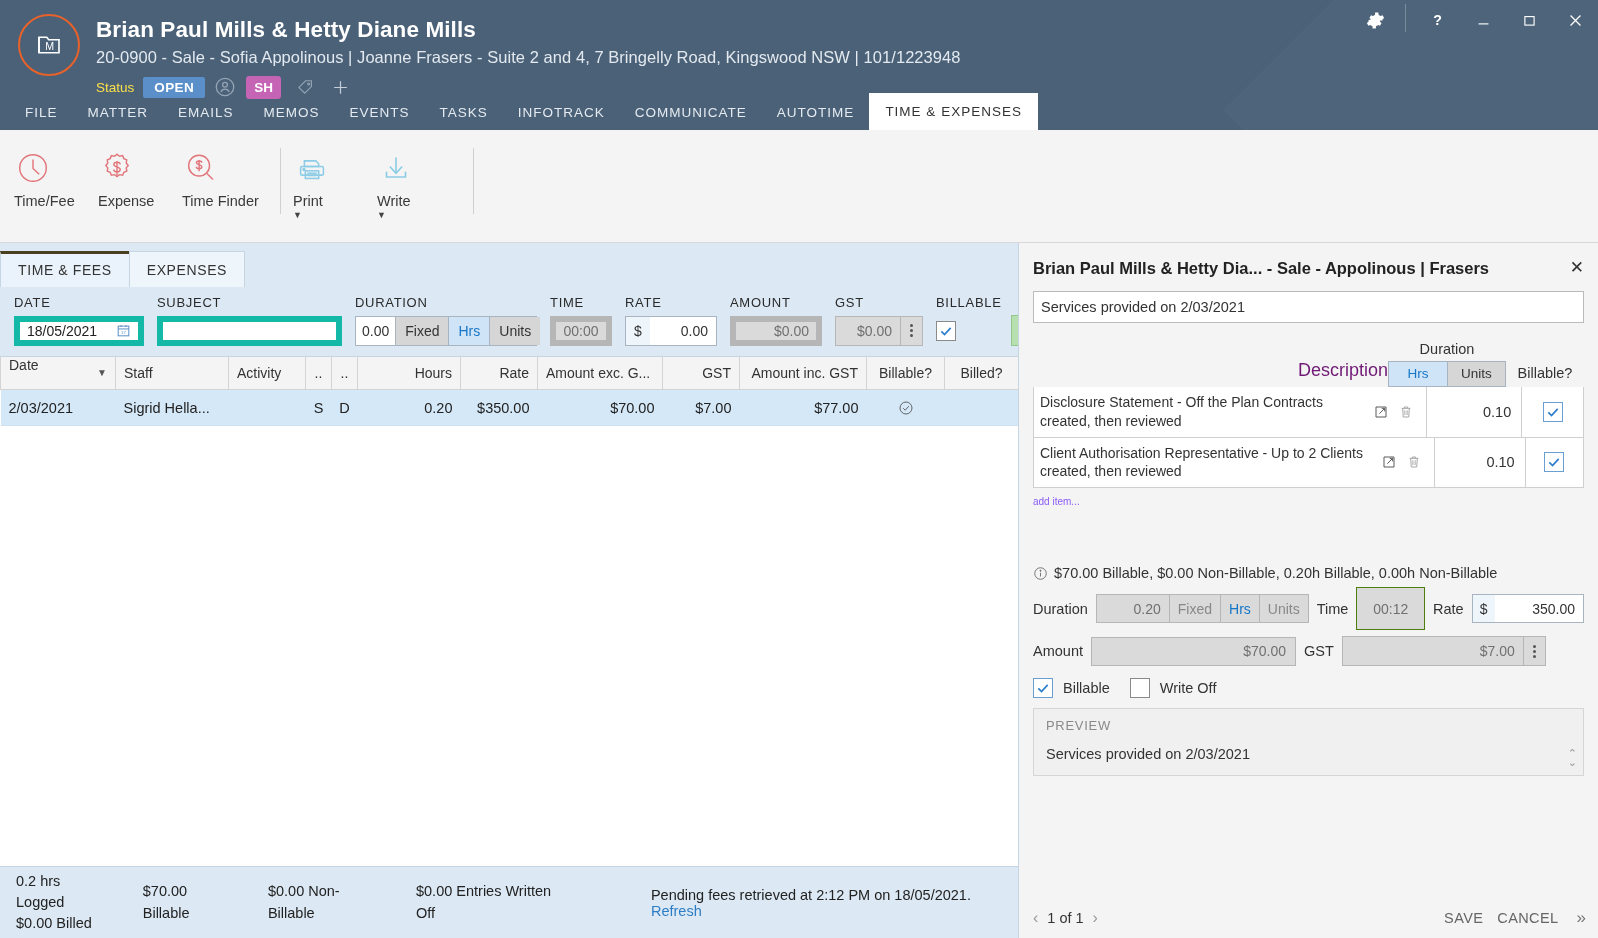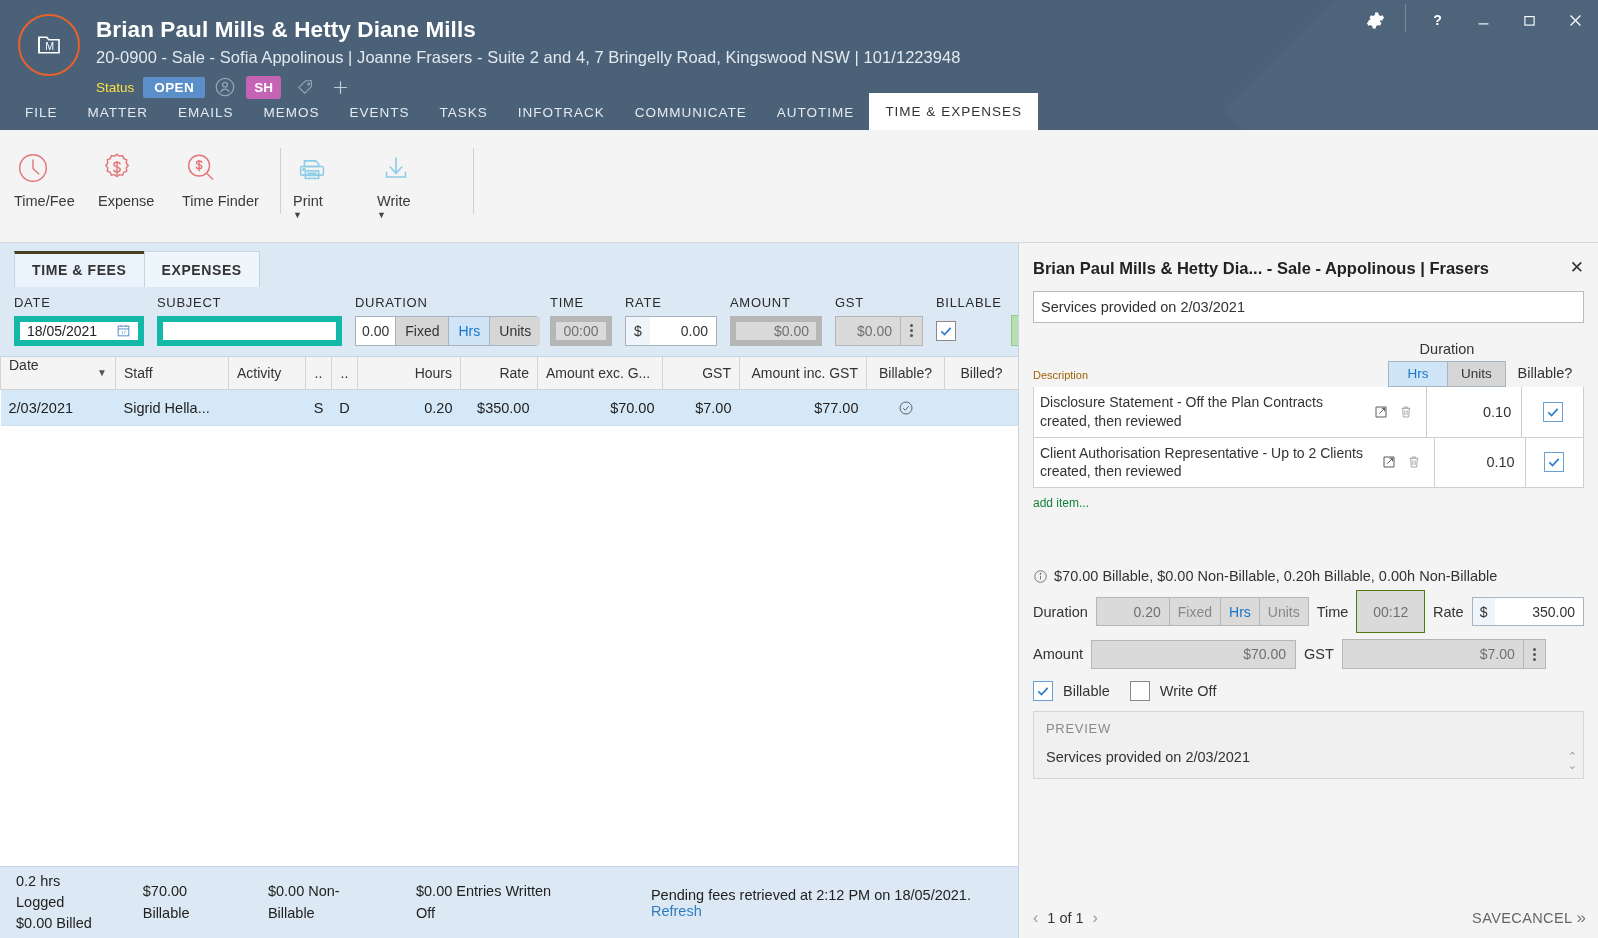--- a/index.html
+++ b/index.html
@@ -99,21 +99,21 @@
   .rib-ico svg { width: 38px; height: 38px; }
   .rib-lbl { font-size: 14.5px; color: #3a3a3a; text-align: center; line-height: 1.2; margin-top: 3px; }
   .rib-caret { font-size: 9px; color: #444; line-height: 1; margin-top: 1px; }
   .rib-sep { width: 1px; height: 66px; background: #d0d0d0; margin: 6px 12px 0 12px; }
 
   
   .body { flex: 1 1 auto; display: flex; min-height: 0; background: #dce9f4; }
   .left-pane { width: 1018px; display: flex; flex-direction: column; min-width: 0; background:#dce9f4; }
 
   
-  .subtabs { height: 44px; display: flex; align-items: flex-end; padding-left: 14px; background: #dce9f4; font-weight: bold; }
+  .subtabs { height: 44px; display: flex; align-items: flex-end; background: #dce9f4; }
   .subtab {
     font-size: 14px; color: #333; letter-spacing: .6px;
     padding: 10px 17px 9px 17px; background: #eef5fb;
     border: 1px solid #c6d5e2; border-bottom: none; margin-right: -1px;
   }
   .subtab.active { background: #eaf3fb; border-top: 3px solid #4a4020; padding-top: 8px; }
 
   
   .entryform { background: #dce9f4; padding: 8px 0 10px 0; }
   .ef-labels, .ef-fields { display: flex; align-items: center; padding-left: 14px; }
@@ -202,39 +202,39 @@
   .rp-title-row { display: flex; align-items: flex-start; padding: 16px 10px 0 14px; }
   .rp-title { font-size: 16.5px; font-weight: bold; color: #222; flex: 1 1 auto; line-height: 1.2; }
   .rp-close { font-size: 17px; color: #333; padding: 0 4px; line-height: 1; }
   .rp-desc {
     margin: 12px 14px 0 14px; height: 32px; background: #fff;
     border: 1px solid #bbb; display: flex; align-items: center;
     padding: 0 7px; font-size: 14.5px; color: #333;
   }
   .rp-items { margin: 10px 14px 0 14px; }
   .items-head { display: flex; align-items: flex-end; height: 54px; }
-  .ih-desc { flex: 1 1 auto; font-size: 11px; color: #a16207; padding-bottom: 6px; }
+  .ih-desc { flex: 1 1 auto; font-size: 18px; color: #701a75; padding-bottom: 6px; text-align: right; }
   .ih-dur { width: 118px; text-align: center; }
   .ih-dur-lbl { font-size: 14.5px; color: #333; margin-bottom: 4px; }
   .hrs-units { display: flex; height: 26px; border: 1px solid #a8b4bf; width: 118px; }
   .hrs-units div { flex: 1 1 50%; display: flex; align-items: center; justify-content: center; font-size: 13.5px; }
   .hu-hrs { background: #cfe4f7; color: #1676c8; }
   .hu-units { background: #d6d6d6; color: #333; border-left: 1px solid #a8b4bf; }
   .ih-bill { width: 78px; text-align: center; font-size: 14.5px; color: #333; padding-bottom: 6px; }
   .item-row { display: flex; border: 1px solid #cfcfcf; border-top: none; background: #fff; }
   .item-row:first-of-type { border-top: 1px solid #cfcfcf; }
   .ir-desc { flex: 1 1 auto; display: flex; align-items: center; padding: 6px 4px 6px 6px; min-height: 48px; }
   .ir-txt { flex: 1 1 auto; font-size: 14px; color: #333; line-height: 1.35; }
   .ir-acts { display: flex; gap: 9px; padding: 0 8px 0 6px; }
   .ir-acts svg { width: 16px; height: 16px; }
   .ir-dur { width: 118px; border-left: 1px solid #cfcfcf; display: flex; align-items: center; justify-content: flex-end; padding-right: 10px; font-size: 14.5px; color: #333; }
   .ir-bill { width: 78px; border-left: 1px solid #cfcfcf; display: flex; align-items: center; justify-content: center; }
   .chk-blue { width: 20px; height: 20px; border: 1px solid #6a9fd4; background: #fff; display:flex; align-items:center; justify-content:center; }
   .chk-blue svg { width: 14px; height: 14px; }
-  .add-item { margin: 8px 0 0 0; font-size: 12px; color: #15803d; }
+  .add-item { margin: 8px 0 0 0; font-size: 10px; color: #8b5cf6; }
 
   .rp-info { margin: 0 14px; padding-top: 6px; display: flex; align-items: center; gap: 6px; font-size: 14.5px; color: #333; }
   .rp-info svg { width: 15px; height: 15px; flex: 0 0 auto; }
   .rp-line { margin: 6px 14px 0 14px; display: flex; align-items: center; gap: 8px; }
   .rp-lbl { font-size: 14.5px; color: #333; }
   .seg-sm { display: flex; height: 29px; border: 1px solid #b6b6b6; }
   .seg-sm .num { width: 72px; background:#dadada; display:flex; align-items:center; justify-content:flex-end; padding-right:8px; font-size:14px; color:#707070; }
   .seg-sm .opt { padding: 0 8px; display:flex; align-items:center; font-size:14px; background:#dadada; color:#888; border-left:1px solid #b6b6b6; }
   .seg-sm .opt.sel { color:#1676c8; }
   .time-ro { width: 72px; height: 43px; background:#dadada; border:1px solid #4d7c0f; display:flex; align-items:center; justify-content:center; font-size:14px; color:#707070; }
@@ -251,21 +251,21 @@
   .pv-lbl { font-size: 13px; color: #8a8a8a; letter-spacing: .7px; }
   .pv-txt { font-size: 14.5px; color: #333; margin-top: 13px; }
   .pv-spin { position: absolute; right: 6px; bottom: 8px; display: flex; flex-direction: column; color: #999; line-height: .85; font-size: 11px; }
   .rp-footer {
     position: absolute; left: 0; right: 0; bottom: 0; height: 40px;
     display: flex; align-items: center; padding: 0 12px 0 14px;
     background: #f4f4f4;
   }
   .pager { display: flex; align-items: center; gap: 9px; font-size: 14.5px; color: #333; }
   .pager .arrow { color: #9a9a9a; font-size: 16px; }
-  .rp-actions { margin-left: auto; display: flex; align-items: center; }
+  .rp-actions { margin-left: auto; display: flex; align-items: center; gap: 14px; }
   .rp-actions .act { font-size: 14.5px; color: #666; letter-spacing: .4px; }
   .rp-expand { color: #777; font-size: 17px; margin-left: 4px; }
 </style>
 </head>
 <body>
 
 <div class="app">
 
   <div class="header">
 

